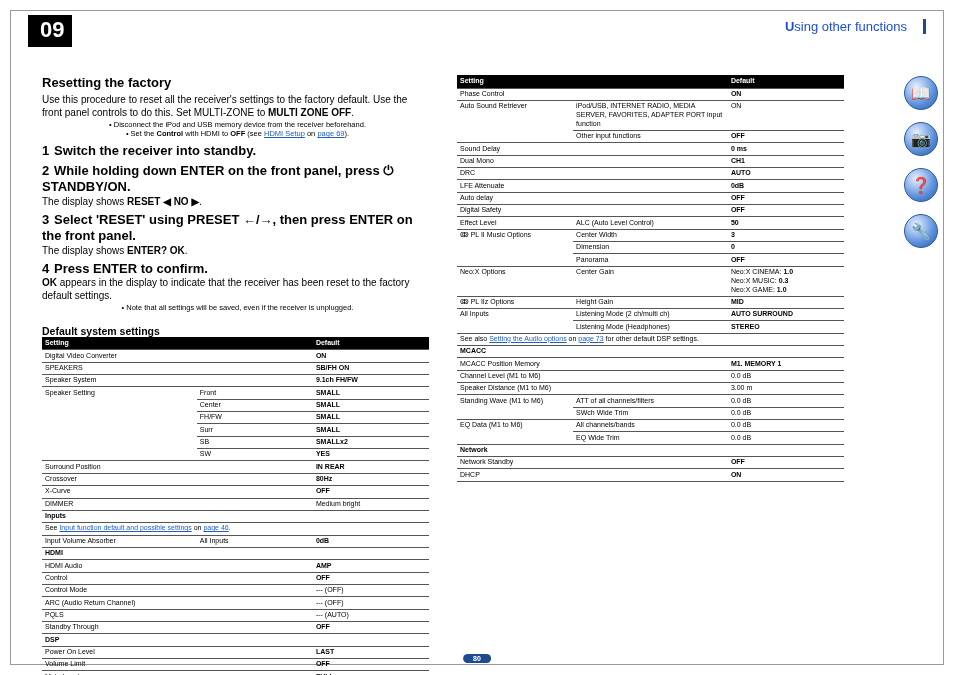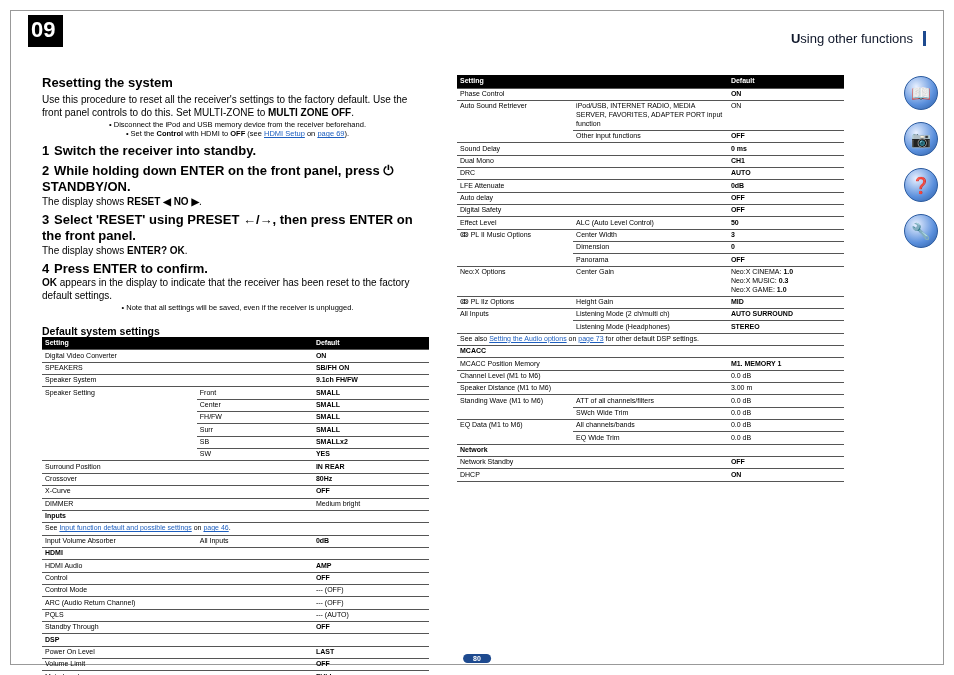--- a/index.html
+++ b/index.html
@@ -1,20 +1,20 @@
 <!DOCTYPE html>
 <html><head>
 <meta charset="utf-8">
 <style>
   * { box-sizing: border-box; margin: 0; padding: 0; }
   body { font-family: Arial, Helvetica, sans-serif; font-size: 8px; color: #000; width: 954px; height: 675px; position: relative; background: #fff; }
   .page-border { position: absolute; inset: 10px 10px 10px 10px; border: 0.5px solid #999; }
   .header { position: absolute; top: 15px; left: 28px; right: 28px; height: 40px; display: flex; justify-content: space-between; align-items: flex-start; }
-  .chapter-box { background: #000; color: #fff; font-size: 22px; font-weight: bold; padding: 2px 8px 4px 3px; }
-  .chapter-title { font-size: 13px; color: #0f172a; border-right: 3px solid #1e4a8f; padding-right: 10px; margin-top: 16px; }
+  .chapter-box { background: #000; color: #fff; font-size: 22px; font-weight: bold; padding: 2px 8px 4px 12px; }
+  .chapter-title { font-size: 13px; color: #1d4ed8; border-right: 3px solid #1e4a8f; padding-right: 16px; margin-top: 4px; }
   .chapter-title b { font-weight: bold; }
   .content { position: absolute; top: 75px; left: 42px; right: 110px; bottom: 30px; display: flex; gap: 28px; }
   .col { flex: 1; min-width: 0; }
   .h1 { font-size: 13px; font-weight: bold; margin-bottom: 4px; }
   .body { font-size: 10px; line-height: 1.25; margin-bottom: 1px; }
   .bullet { font-size: 7.5px; line-height: 1.25; margin-left: 10px; text-indent: -6px; text-align: center; }
   .bullet::before { content: "• "; }
   .step { font-size: 13px; font-weight: bold; margin-top: 4px; line-height: 1.25; }
   .step-num { display: inline-block; width: 12px; }
   .h2 { font-size: 10.5px; font-weight: bold; margin-top: 12px; margin-bottom: 0; color: #000; border-left: 0; }
@@ -43,21 +43,21 @@
 <div class="side-icons">
   <div class="side-icon">📖</div>
   <div class="side-icon">📷</div>
   <div class="side-icon">❓</div>
   <div class="side-icon">🔧</div>
 </div>
 
 <div class="content">
 
   <div class="col">
-    <div class="h1">Resetting the system</div>
+    <div class="h1">Resetting the factory</div>
     <div class="body">
       <span>Use this procedure to reset all the receiver's settings to the factory default. Use the front panel controls to do this. Set MULTI-ZONE to </span><b>MULTI ZONE OFF</b><span>.</span>
     </div>
     <div class="bullet">Disconnect the iPod and USB memory device from the receiver beforehand.</div>
     <div class="bullet">
       <span>Set the </span><b>Control</b><span> with HDMI to </span><b>OFF</b><span> (see </span><a href="#">HDMI Setup</a><span> on </span><a href="#">page 69</a><span>).</span>
     </div>
 
     <div class="step"><span class="step-num">1</span><span>Switch the receiver into standby.</span></div>
     <div class="step"><span class="step-num">2</span><span>While holding down ENTER on the front panel, press ⏻ STANDBY/ON.</span></div>

